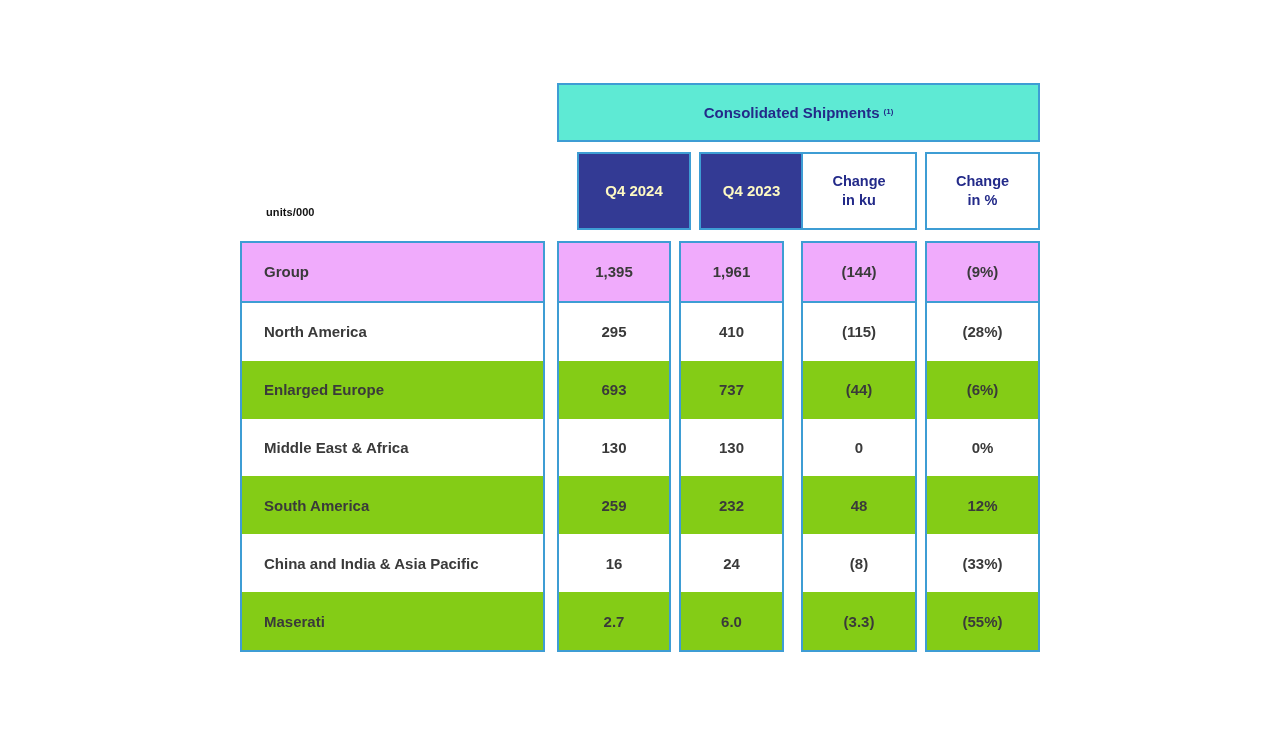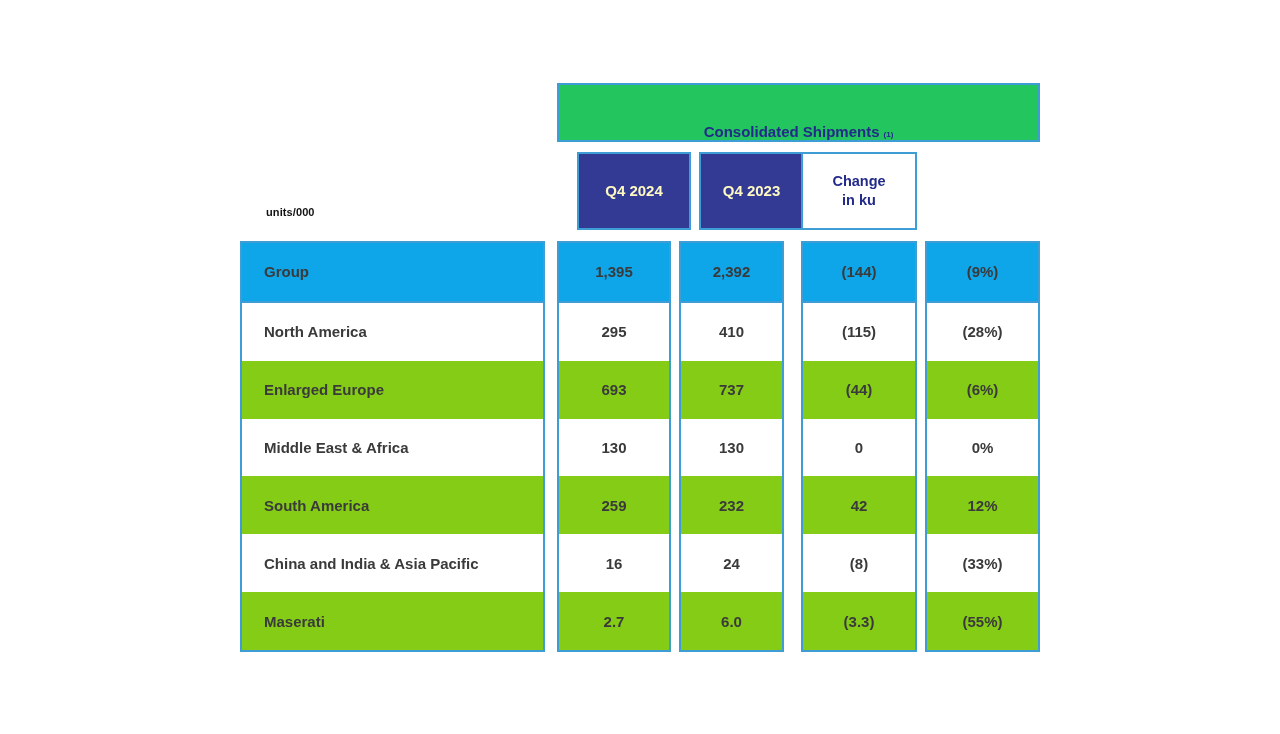--- a/index.html
+++ b/index.html
@@ -25,23 +25,23 @@
     letter-spacing: 0.1px;
   }
   .title-box {
     position: absolute;
     left: 557px;
     top: 83px;
     width: 483px;
     height: 59px;
     box-sizing: border-box;
     border: 2px solid #3e9dd4;
-    background: #22c55e;
+    background: #5eead4;
     display: flex;
-    align-items: flex-end;
+    align-items: center;
     justify-content: center;
     font-size: 15px;
     font-weight: bold;
     color: #232a89;
   }
   .title-box sup {
     font-size: 8px;
     margin-left: 4px;
     position: relative;
     top: -1px;
@@ -85,21 +85,21 @@
   .row {
     flex: 1 1 0;
     display: flex;
     align-items: center;
     font-size: 15px;
     font-weight: bold;
     color: #3a3a3a;
     background: #ffffff;
   }
   .row:first-child {
-    background: #0ea5e9;
+    background: #f0abfc;
     border-bottom: 2px solid #3e9dd4;
   }
   .row:nth-child(2n+3) {
     background: #84cc16;
   }
   .label-cell {
     justify-content: flex-start;
     padding-left: 22px;
     padding-right: 8px;
   }
@@ -122,20 +122,21 @@
   <div class="units-label">units/000</div>
 
   <div class="title-box">
     <span>Consolidated Shipments</span>
     <sup>(1)</sup>
   </div>
 
   <div class="hdr solid x-c1">Q4 2024</div>
   <div class="hdr solid x-c2">Q4 2023</div>
   <div class="hdr outline x-c3">Change in ku</div>
+  <div class="hdr outline x-c4">Change in %</div>
 
   <div class="col x-labels">
     <div class="row label-cell">Group</div>
     <div class="row label-cell">North America</div>
     <div class="row label-cell">Enlarged Europe</div>
     <div class="row label-cell">Middle East &amp; Africa</div>
     <div class="row label-cell">South America</div>
     <div class="row label-cell">China and India &amp; Asia Pacific</div>
     <div class="row label-cell">Maserati</div>
   </div>
@@ -144,35 +145,35 @@
     <div class="row value-cell">1,395</div>
     <div class="row value-cell">295</div>
     <div class="row value-cell">693</div>
     <div class="row value-cell">130</div>
     <div class="row value-cell">259</div>
     <div class="row value-cell">16</div>
     <div class="row value-cell">2.7</div>
   </div>
 
   <div class="col x-c2">
-    <div class="row value-cell">2,392</div>
+    <div class="row value-cell">1,961</div>
     <div class="row value-cell">410</div>
     <div class="row value-cell">737</div>
     <div class="row value-cell">130</div>
     <div class="row value-cell">232</div>
     <div class="row value-cell">24</div>
     <div class="row value-cell">6.0</div>
   </div>
 
   <div class="col x-c3">
     <div class="row value-cell">(144)</div>
     <div class="row value-cell">(115)</div>
     <div class="row value-cell">(44)</div>
     <div class="row value-cell">0</div>
-    <div class="row value-cell">42</div>
+    <div class="row value-cell">48</div>
     <div class="row value-cell">(8)</div>
     <div class="row value-cell">(3.3)</div>
   </div>
 
   <div class="col x-c4">
     <div class="row value-cell">(9%)</div>
     <div class="row value-cell">(28%)</div>
     <div class="row value-cell">(6%)</div>
     <div class="row value-cell">0%</div>
     <div class="row value-cell">12%</div>

